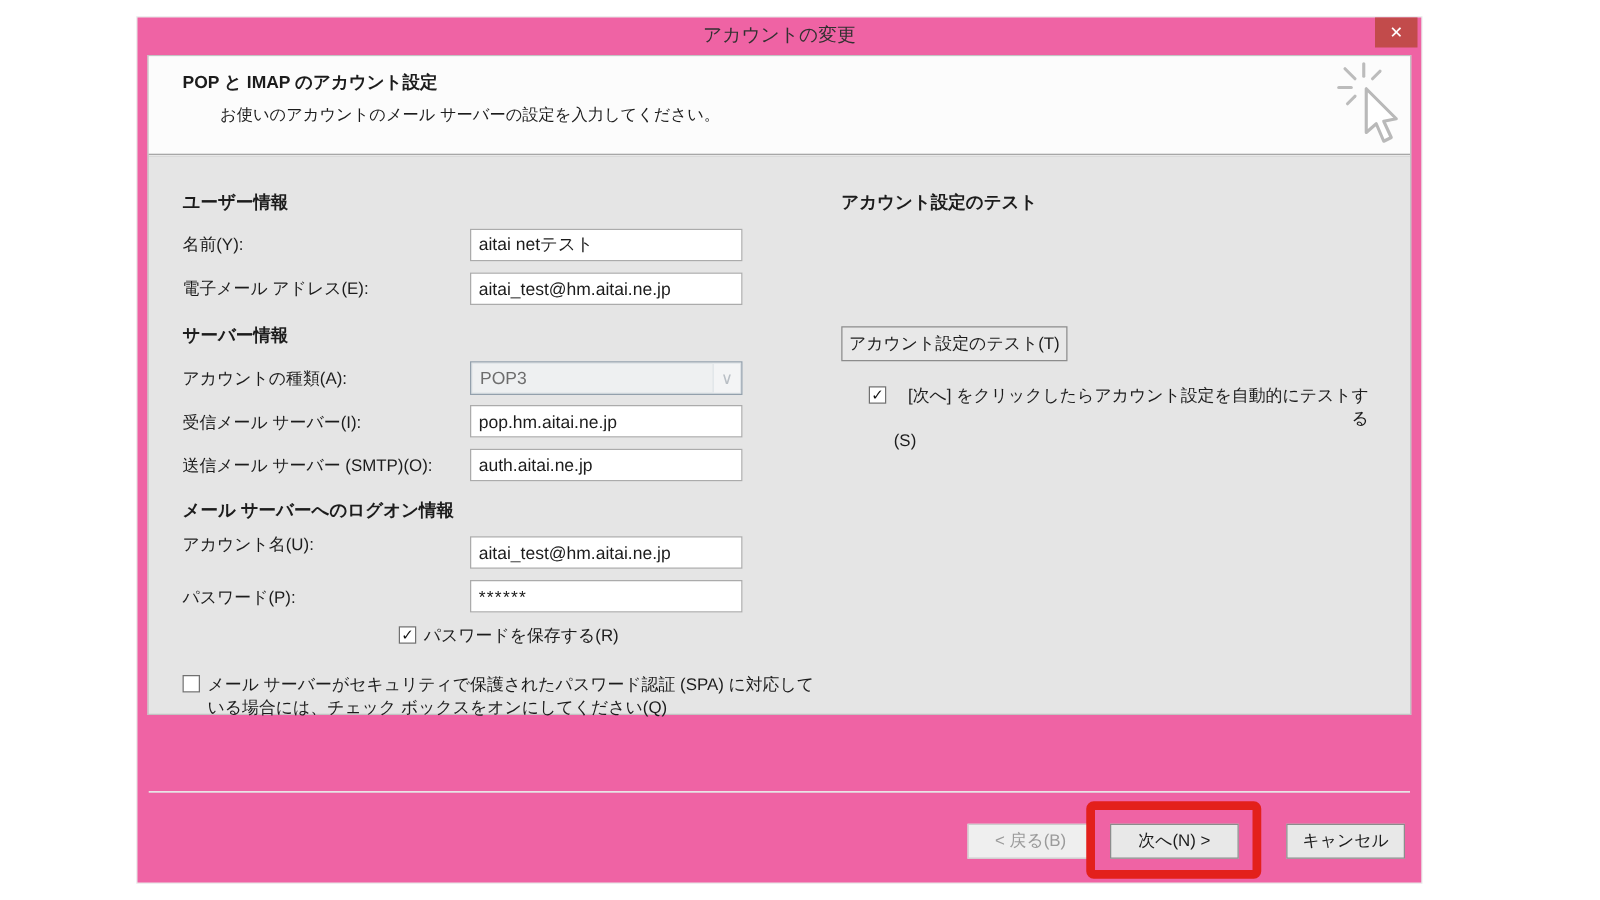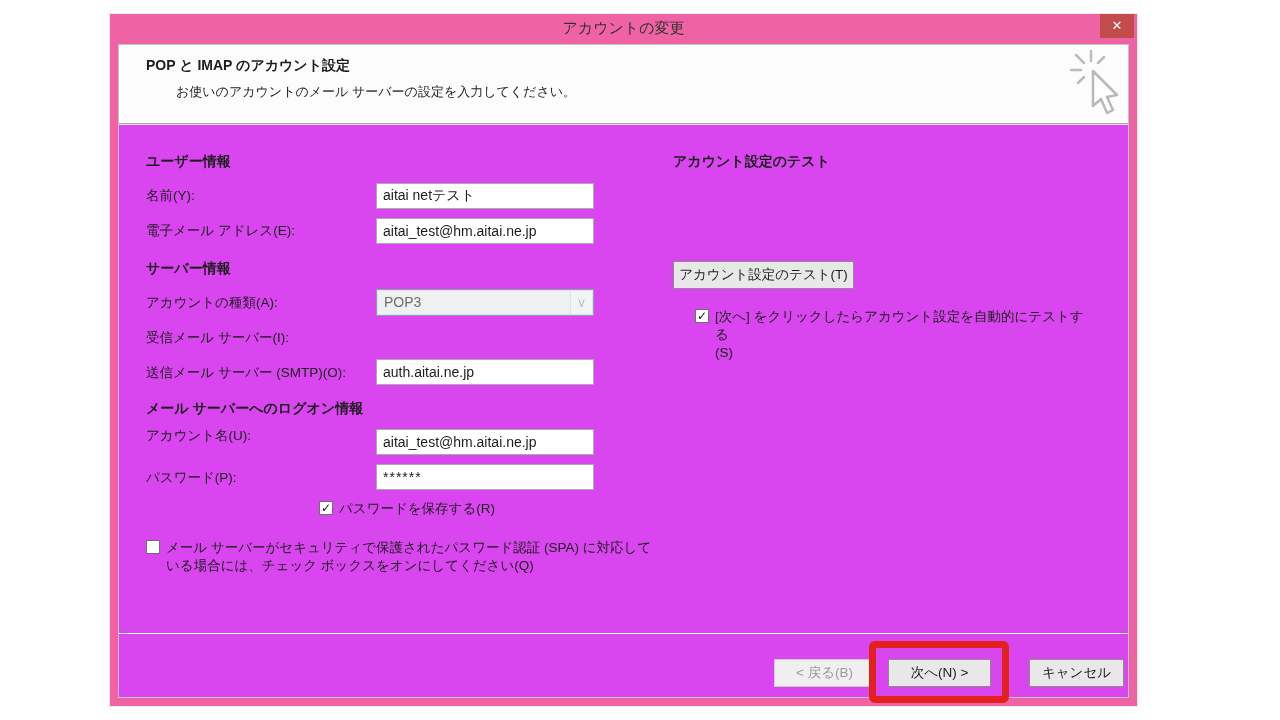--- a/index.html
+++ b/index.html
@@ -9,22 +9,22 @@
   .dialog { position:absolute; left:110px; top:14px; width:1027px; height:692px;
             background:#ef63a4; box-shadow:0 0 0 1px #e9e9e9; }
 
   .titlebar { position:relative; height:30px; }
   .titlebar .title { position:absolute; left:0; right:0; top:5px; text-align:center;
                      font-size:15px; color:#313131; }
   .close-btn { position:absolute; top:0; right:3px; width:34px; height:24px;
                background:#c24b4b; color:#ffffff; font-size:13px; font-weight:bold;
                text-align:center; line-height:23px; cursor:default; }
 
-  .inner { position:absolute; left:8px; top:30px; width:1011px; height:654px;
-           background:#d946ef; border:1px solid #c3c3c3; }
+  .inner { position:absolute; left:8px; top:30px; width:1011px; height:528px;
+           background:#e5e5e5; border:1px solid #c3c3c3; }
 
   .header { position:absolute; left:0; top:0; width:100%; height:78px; background:#fcfcfc; }
   .header .h-title { position:absolute; left:27px; top:12px; font-size:14px; font-weight:bold; color:#1c1c1c; }
   .header .h-sub   { position:absolute; left:57px; top:38px; font-size:13px; color:#1c1c1c; }
   .header .divider { position:absolute; left:0; bottom:-2px; width:100%; height:2px;
                      background:#a7a7a7; border-bottom:1px solid #e8e8e8; }
 
   .cursor-art { position:absolute; left:950px; top:4px; width:62px; height:68px; }
 
   .sec-heading { position:absolute; font-size:14px; font-weight:bold; color:#1c1c1c; }
@@ -99,20 +99,21 @@
 
     <div class="sec-heading" style="left:27px; top:215px;">サーバー情報</div>
 
     <div class="f-label" style="left:27px; top:249px;">アカウントの種類(A):</div>
     <div class="combo" style="left:257px; top:244px;">
       <span class="combo-text">POP3</span>
       <span class="combo-arrow">∨</span>
     </div>
 
     <div class="f-label" style="left:27px; top:284px;">受信メール サーバー(I):</div>
+    <input class="tbox" style="left: 257px; top: 279px;" value="pop.hm.aitai.ne.jp">
 
     <div class="f-label" style="left:27px; top:319px;">送信メール サーバー (SMTP)(O):</div>
     <input class="tbox" style="left: 257px; top: 314px;" value="auth.aitai.ne.jp">
 
     <div class="sec-heading" style="left:27px; top:355px;">メール サーバーへのログオン情報</div>
 
     <div class="f-label" style="left:27px; top:382px;">アカウント名(U):</div>
     <input class="tbox" style="left: 257px; top: 384px;" value="aitai_test@hm.aitai.ne.jp">
 
     <div class="f-label" style="left:27px; top:424px;">パスワード(P):</div>
@@ -129,21 +130,21 @@
     </div>
 
     <div class="sec-heading" style="left:554px; top:108px;">アカウント設定のテスト</div>
 
 
     <button class="btn" style="left:554px; top:216px; width:181px; height:28px;">アカウント設定のテスト(T)</button>
 
     <div class="cb-row" style="left:576px; top:263px; width:400px;">
       <span class="cb"><span>✓</span></span>
       <span class="cb-label">
-        <span style="display:block;">[次へ] をクリックしたらアカウント設定を自動的にテストする</span>
+        <span style="display:block;text-align:right;">[次へ] をクリックしたらアカウント設定を自動的にテストする</span>
         <span style="display:block;">(S)</span>
       </span>
     </div>
 
 
     <div class="footer-divider"></div>
 
     <button class="btn disabled" style="left:655px; top:614px; width:101px; height:28px;">&lt; 戻る(B)</button>
     <button class="btn" style="left:769px; top:614px; width:103px; height:28px;">次へ(N) &gt;</button>
     <button class="btn" style="left:910px; top:614px; width:95px; height:28px;">キャンセル</button>

